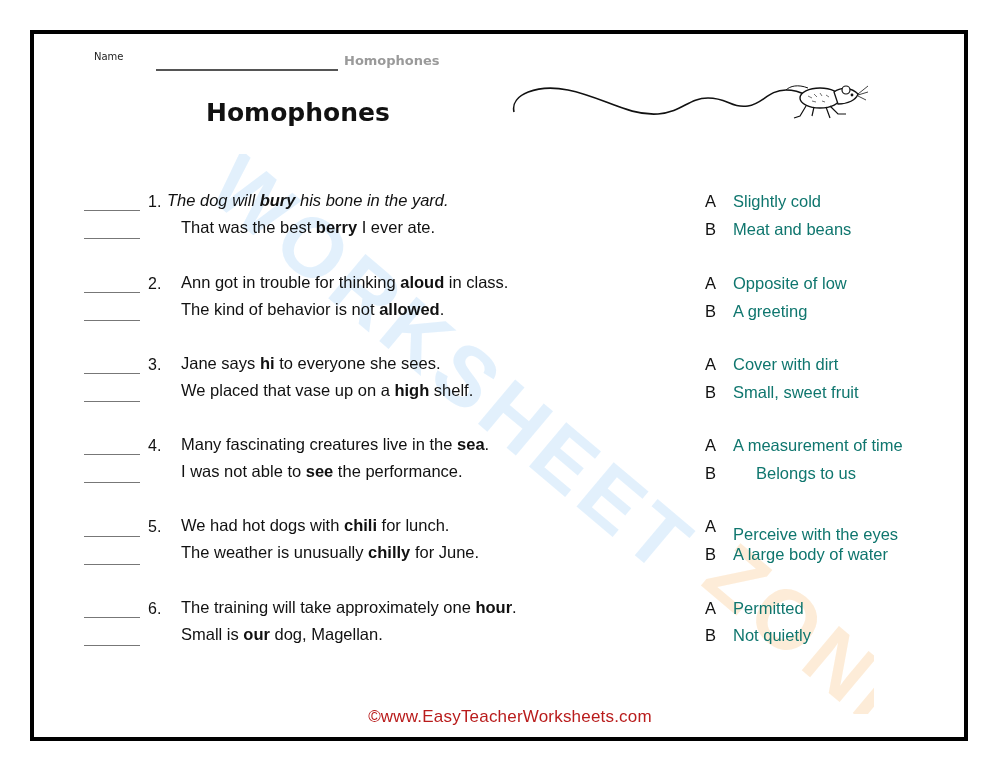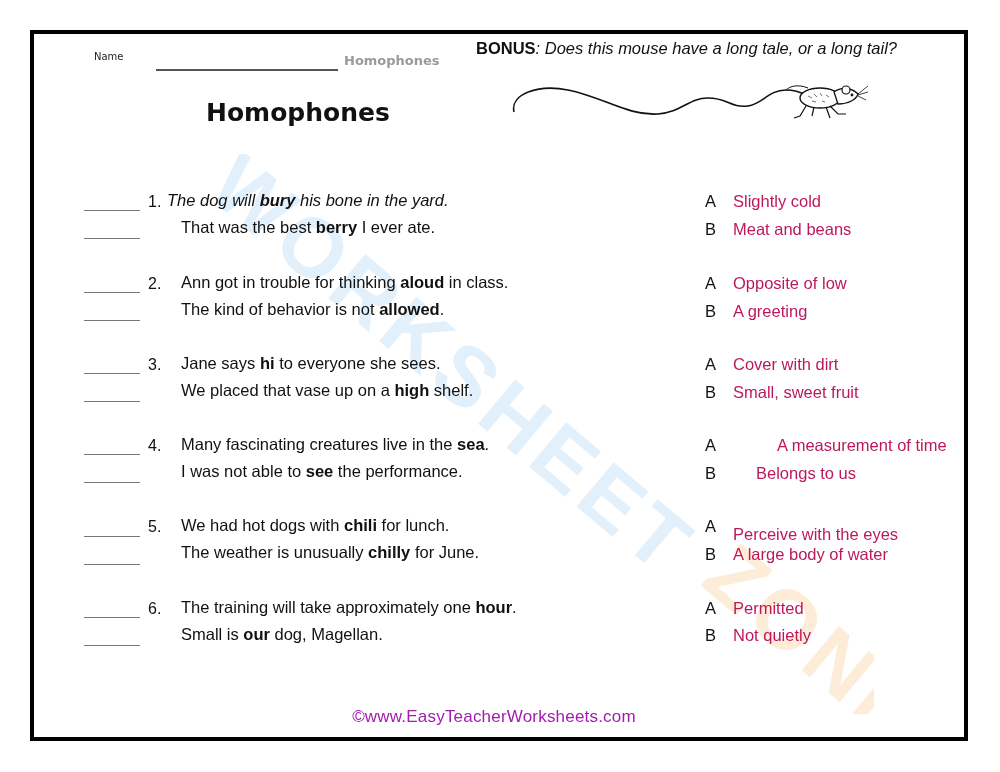--- a/index.html
+++ b/index.html
@@ -14,39 +14,38 @@
   .bonus i { font-style: italic; }
   .title { left: 172px; top: 64px; font-family: "DejaVu Sans", sans-serif; font-weight: bold; font-size: 25px; color: #111; }
   .directions { left: 59px; top: 109px; font-size: 16.5px; color: #111; white-space: nowrap; }
   .directions b { font-family: "DejaVu Sans", sans-serif; font-weight: bold; font-size: 15px; letter-spacing: -0.3px; }
   .mouse { left: 474px; top: 42px; width: 360px; height: 50px; }
   .blank { position: absolute; width: 56px; height: 0; border-bottom: 1.5px solid #777; }
   .num { position: absolute; font-size: 16px; color: #111; }
   .sent { position: absolute; font-size: 16.5px; color: #111; white-space: nowrap; }
   .sent b { font-weight: bold; }
   .letter { position: absolute; font-size: 16.5px; color: #111; }
-  .def { position: absolute; font-size: 16.5px; color: #be185d; white-space: nowrap; }
-  .footer { left: 0; width: 920px; top: 673px; text-align: center; font-size: 17px; color: #a21caf; letter-spacing: 0.2px; }
+  .def { position: absolute; font-size: 16.5px; color: #0f766e; white-space: nowrap; }
+  .footer { left: 0; width: 920px; top: 673px; text-align: center; font-size: 17px; color: #b91c1c; letter-spacing: 0.2px; padding-left: 16px; }
   .watermark { left: 80px; top: 120px; width: 760px; height: 560px; pointer-events: none; }
 </style>
 </head>
 <body>
 
 <div class="sheet">
 
   <svg class="abs watermark" viewBox="0 0 760 560">
     <text x="0" y="0" transform="translate(90,40) rotate(40)" font-family="Liberation Sans, sans-serif" font-weight="bold" font-size="84" fill="#d9ecfc" opacity="0.75" letter-spacing="6">WORKSHEET</text>
     <text x="0" y="0" transform="translate(585,430) rotate(40)" font-family="Liberation Sans, sans-serif" font-weight="bold" font-size="84" fill="#fde8cf" opacity="0.8" letter-spacing="6">ZONE</text>
   </svg>
 
   <span class="abs name-label">Name</span>
   <div class="abs name-line"></div>
   <span class="abs header-sub">Homophones</span>
 
-  <div class="abs bonus"><b>BONUS</b><i>: Does this mouse have a long tale, or a long tail?</i></div>
 
   <svg class="abs mouse" viewBox="0 0 360 50">
     <path d="M6,36 C2,18 30,8 60,14 C95,21 120,40 150,38 C175,36 180,22 200,22 C220,22 222,32 240,30 C255,28 260,14 278,14 C290,14 296,18 300,20" fill="none" stroke="#111" stroke-width="1.6"></path>
     <path d="M278,14 C282,10 290,8 300,12" fill="none" stroke="#111" stroke-width="1"></path>
     <ellipse cx="312" cy="22" rx="20" ry="10" fill="#fff" stroke="#111" stroke-width="1.4"></ellipse>
     <path d="M326,16 C334,10 344,12 350,18 C348,24 340,28 330,28 Z" fill="#fff" stroke="#111" stroke-width="1.3"></path>
     <circle cx="338" cy="14" r="4" fill="#fff" stroke="#111" stroke-width="1.2"></circle>
     <circle cx="344" cy="19" r="1.4" fill="#111"></circle>
     <path d="M350,18 L360,10 M350,19 L360,16 M350,20 L358,24" stroke="#111" stroke-width="0.8"></path>
     <path d="M298,30 L292,40 L286,42 M306,31 L304,40 M322,30 L330,38 L338,38 M318,31 L322,42" fill="none" stroke="#111" stroke-width="1.2"></path>
@@ -92,21 +91,21 @@
     <span class="def" style="left:699px;top:349px;">Small, sweet fruit</span>
   </div>
 
   <div>
     <div class="blank" style="left:50px;top:420px;"></div>
     <div class="blank" style="left:50px;top:448px;"></div>
     <span class="num" style="left:114px;top:403px;">4.</span>
     <div class="sent" style="left:147px;top:401px;"><span>Many fascinating creatures live in the </span><b>sea</b><span>.</span></div>
     <div class="sent" style="left:147px;top:428px;"><span>I was not able to </span><b>see</b><span> the performance.</span></div>
     <span class="letter" style="left:671px;top:402px;">A</span>
-    <span class="def" style="left:699px;top:402px;margin-left:44px;">A measurement of time</span>
+    <span class="def" style="left:699px;top:402px;">A measurement of time</span>
     <span class="letter" style="left:671px;top:430px;">B</span>
     <span class="def" style="left:722px;top:430px;">Belongs to us</span>
   </div>
 
   <div>
     <div class="blank" style="left:50px;top:502px;"></div>
     <div class="blank" style="left:50px;top:530px;"></div>
     <span class="num" style="left:114px;top:484px;">5.</span>
     <div class="sent" style="left:147px;top:482px;"><span>We had hot dogs with </span><b>chili</b><span> for lunch.</span></div>
     <div class="sent" style="left:147px;top:509px;"><span>The weather is unusually </span><b>chilly</b><span> for June.</span></div>

